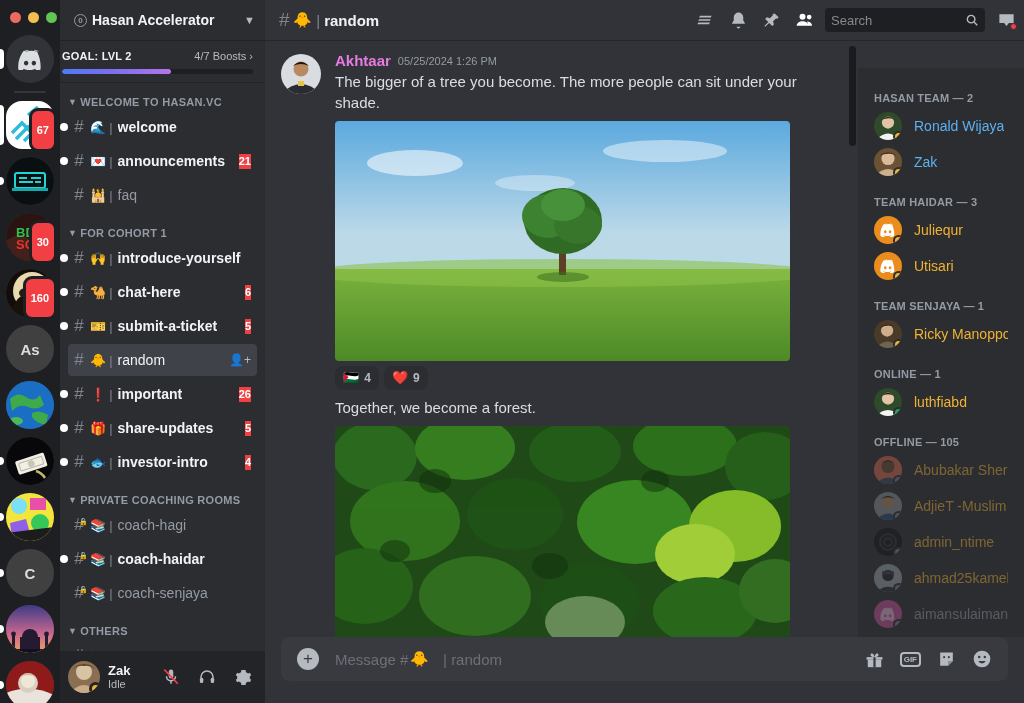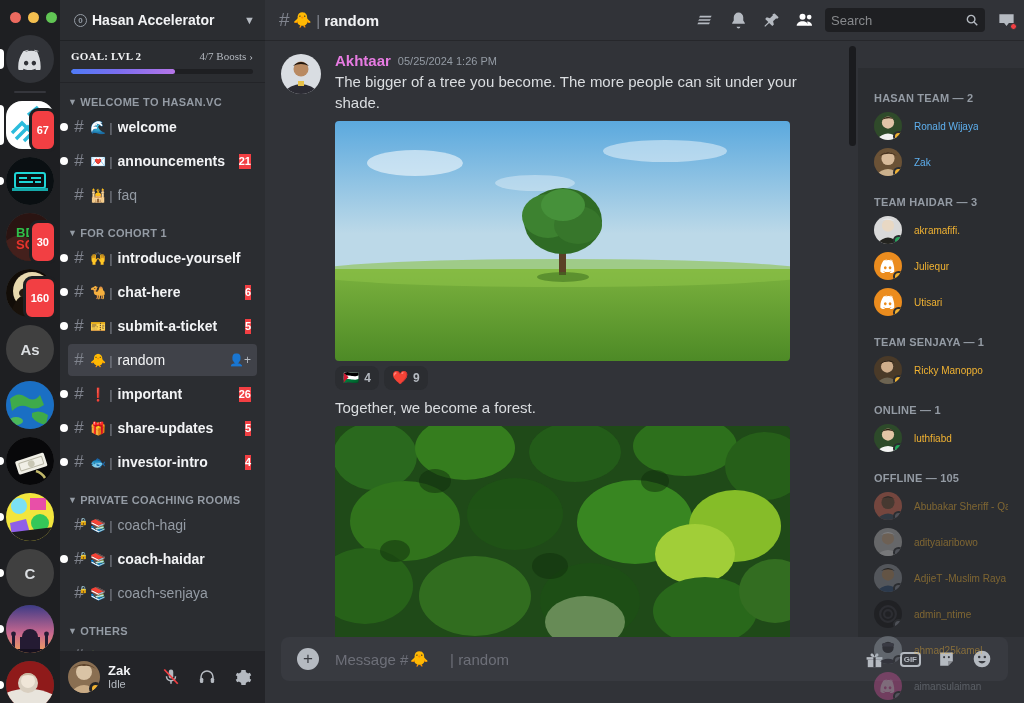--- a/index.html
+++ b/index.html
@@ -43,21 +43,21 @@
   .srv-header {
     height:40px; display:flex; align-items:center; padding:0 10px 0 14px;
     box-shadow:0 1px 0 rgba(0,0,0,.24); flex:none; cursor:pointer;
   }
   .srv-name { font-weight:bold; font-size:14px; color:#f2f3f5; flex:1;
     display:flex; align-items:center; gap:5px; overflow:hidden; white-space:nowrap; }
   .srv-tag { width:13px;height:13px;border:1px solid #949ba4;border-radius:50%;
     font-size:8px;display:flex;align-items:center;justify-content:center;color:#949ba4;flex:none;}
   .chev { color:#b5bac1; font-size:11px; }
 
-  .boost { padding:10px 12px 8px 11px; box-shadow:0 1px 0 rgba(0,0,0,.18); flex:none;font-family:Liberation Serif, serif; }
+  .boost { padding:10px 12px 8px 2px; box-shadow:0 1px 0 rgba(0,0,0,.18); flex:none; }
   .boost-row { display:flex; align-items:center; justify-content:space-between; margin-bottom:7px; }
   .boost-goal { font-size:11px; font-weight:bold; color:#f2f3f5; letter-spacing:.2px; }
   .boost-count { font-size:11px; color:#b5bac1; display:flex; align-items:center; gap:3px;text-align:center; }
   .bar { height:5px; border-radius:3px; background:#1e1f22; overflow:hidden; }
   .bar-fill { height:100%; border-radius:3px;
     background:linear-gradient(90deg,#4f7bf7 0%,#7b6ef0 45%,#b575e8 100%); }
 
   .channels { flex:1; overflow:hidden; padding:10px 0 0 0; position:relative; }
   .cat {
     display:flex; align-items:center; gap:3px; padding:14px 8px 3px 8px;
@@ -163,21 +163,21 @@
     color:#b5bac1; padding:1px 2px; line-height:9px; }
 
   
   .members { width:166px; background:#2b2d31; height:663px; overflow:hidden; flex:none; padding-top:8px;margin-top:28px;}
   .m-cat { font-size:11px; font-weight:bold; color:#949ba4; padding:16px 8px 4px 16px; letter-spacing:.2px;}
   .mem { display:flex; align-items:center; gap:12px; margin:0 8px; padding:1px 8px;
     height:36px; border-radius:4px; cursor:pointer; }
   .mem-av { width:28px;height:28px;border-radius:50%;overflow:hidden;position:relative;flex:none;}
   .mem-st { position:absolute; right:-2px; bottom:-2px; width:11px;height:11px;border-radius:50%;
     border:2.5px solid #2b2d31; }
-  .mem-name { font-size:10px; font-weight:500; overflow:hidden; white-space:nowrap; }
+  .mem-name { font-size:14px; font-weight:500; overflow:hidden; white-space:nowrap; }
   .mem.offline { opacity:.42; }
 
   
   .av-img { width:100%; height:100%; display:block; }
 </style>
 </head>
 <body>
 
 <div class="rail">
   <div class="traffic">
@@ -681,32 +681,20 @@
               <path d="M1 32 Q16 16 31 32Z" fill="#cbb08c"></path>
       <path d="M6 9 Q16 0 26 9 Q18 4 6 9Z" fill="#4a3420"></path>
             </svg>
         <span class="mem-st st-idle"></span>
           </div>
       <span class="mem-name" style="color:#5eb0ef">Zak</span>
         </div>
         <div class="m-cat">TEAM HAIDAR — 3</div>
         <div class="mem">
           <div class="mem-av">
-            <svg viewBox="0 0 32 32" class="av-img">
-              <rect width="32" height="32" fill="#d9d9d9"></rect>
-      <circle cx="16" cy="11" r="7" fill="#e8d8c4"></circle>
-              <path d="M8 5 Q16 0 24 6 Q16 3 8 5Z" fill="#e8e8e8"></path>
-      <path d="M3 32 Q16 17 29 32Z" fill="#23231f"></path>
-            </svg>
-        <span class="mem-st st-online"></span>
-          </div>
-      <span class="mem-name" style="color:#f0b232">akramafifi.</span>
-        </div>
-        <div class="mem">
-          <div class="mem-av">
             <div style="width:100%;height:100%;background:#eb8c1e;display:flex;align-items:center;justify-content:center">
       <svg width="62%" viewBox="0 0 24 18" fill="#fff">
                 <path d="M20 2A17 17 0 0 0 15.7.6l-.3.5c1.6.5 2.4 1.1 3.1 1.6a13 13 0 0 0-10.9 0C8.3 2.2 9.2 1.6 10.8 1L10.5.6A17 17 0 0 0 6.2 2C2.5 7.3 1.5 12.5 2 17.6a17 17 0 0 0 5.2 2.6l1-1.7c-.9-.3-1.7-.7-2.4-1.2l.5-.4a12 12 0 0 0 10.4 0l.5.4c-.7.5-1.5.9-2.4 1.2l1 1.7a17 17 0 0 0 5.2-2.6c.6-6-1-11.2-3-15.6zM8.7 14.2c-1 0-1.9-1-1.9-2.1s.8-2.1 1.9-2.1 1.9 1 1.9 2.1-.9 2.1-1.9 2.1zm6.6 0c-1 0-1.9-1-1.9-2.1s.8-2.1 1.9-2.1 1.9 1 1.9 2.1-.9 2.1-1.9 2.1z"></path>
               </svg>
             </div>
         <span class="mem-st st-idle"></span>
           </div>
       <span class="mem-name" style="color:#f0b232">Juliequr</span>
         </div>
         <div class="mem">
@@ -755,32 +743,20 @@
               <path d="M2 32 Q16 17 30 32Z" fill="#3a4a5a"></path>
       <path d="M8 8 Q16 2 24 8 Q16 4 8 8Z" fill="#1a1208"></path>
             </svg>
         <span class="mem-st st-off"></span>
           </div>
       <span class="mem-name" style="color:#f0b232">Abubakar Sheriff - Qa</span>
         </div>
         <div class="mem offline">
           <div class="mem-av">
             <svg viewBox="0 0 32 32" class="av-img">
-              <rect width="32" height="32" fill="#b8b8b8"></rect>
-      <circle cx="16" cy="12" r="7" fill="#c9a886"></circle>
-              <path d="M2 32 Q16 18 30 32Z" fill="#e0e0e0"></path>
-      <path d="M8 8 Q16 1 24 8 Q16 4 8 8Z" fill="#efefef"></path>
-            </svg>
-        <span class="mem-st st-off"></span>
-          </div>
-      <span class="mem-name" style="color:#f0b232">adityaiaribowo</span>
-        </div>
-        <div class="mem offline">
-          <div class="mem-av">
-            <svg viewBox="0 0 32 32" class="av-img">
               <rect width="32" height="32" fill="#8a8f96"></rect>
       <circle cx="16" cy="12" r="7" fill="#b08a62"></circle>
               <path d="M2 32 Q16 17 30 32Z" fill="#2b4a72"></path>
       <path d="M8 8 Q16 1 24 8 Q16 4 8 8Z" fill="#1a1208"></path>
             </svg>
         <span class="mem-st st-off"></span>
           </div>
       <span class="mem-name" style="color:#f0b232">AdjieT -Muslim Raya</span>
         </div>
         <div class="mem offline">
@@ -819,21 +795,21 @@
         </div>
       </div>
   </div>
 
   <div class="composer">
     <div class="comp-box">
       <span class="plus">+</span>
       <span class="comp-ph">
         <span>Message #</span>
         <span>🐥</span>
-        <span style="margin-left:19px;">| random</span>
+        <span style="margin-left:12px;">| random</span>
       </span>
       <span class="comp-ic">
         <svg width="19" height="19" viewBox="0 0 24 24" fill="#b5bac1">
           <rect x="2" y="9" width="20" height="3.2"></rect>
             <rect x="3.5" y="12.2" width="17" height="9.5"></rect>
           <rect x="10.6" y="9" width="2.8" height="12.7" fill="#383a40"></rect>
           <path d="M12 9C9 9 7 8 7 6.3S9 4 10.2 5.2 12 9 12 9zm0 0c3 0 5-1 5-2.7S15 4 13.8 5.2 12 9 12 9z"></path>
         </svg>
       </span>
       <span class="comp-ic">

